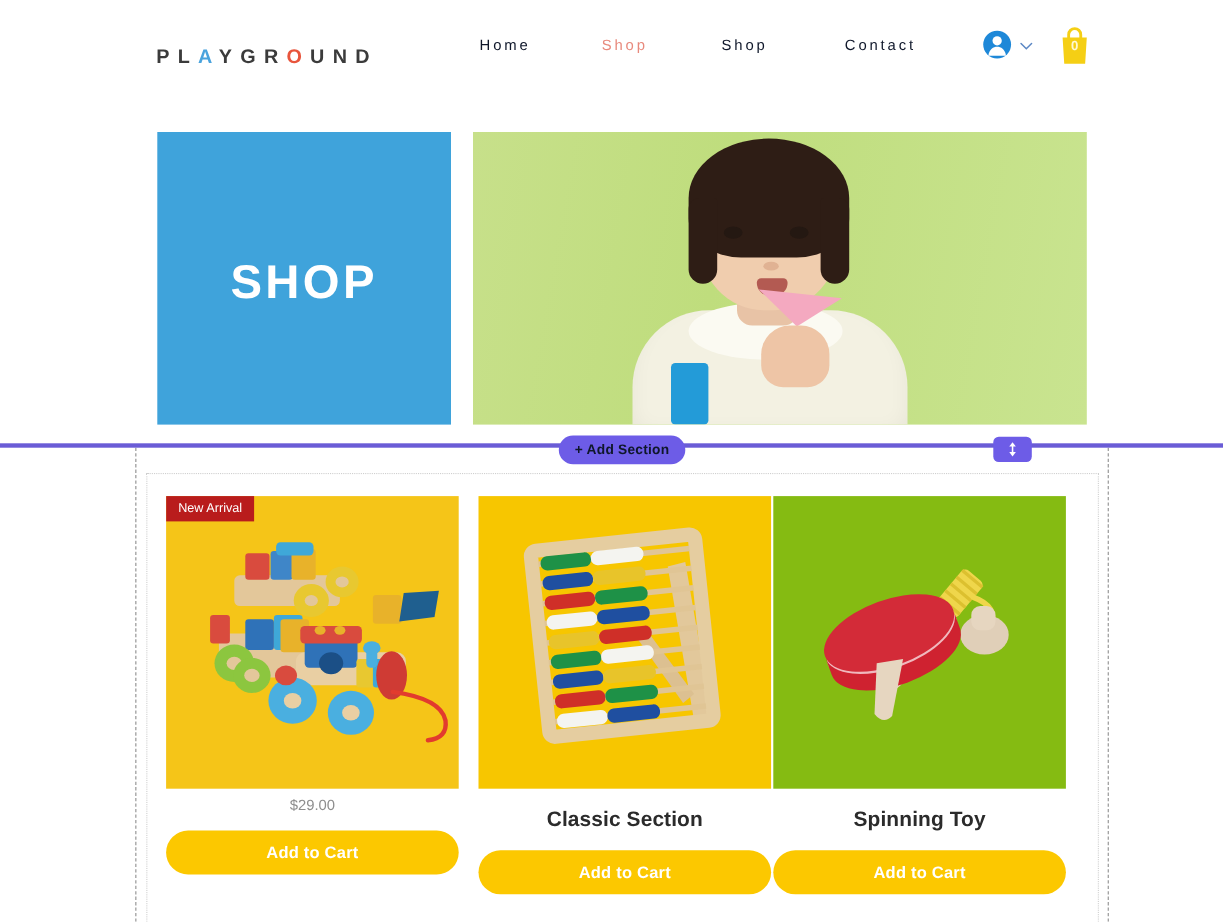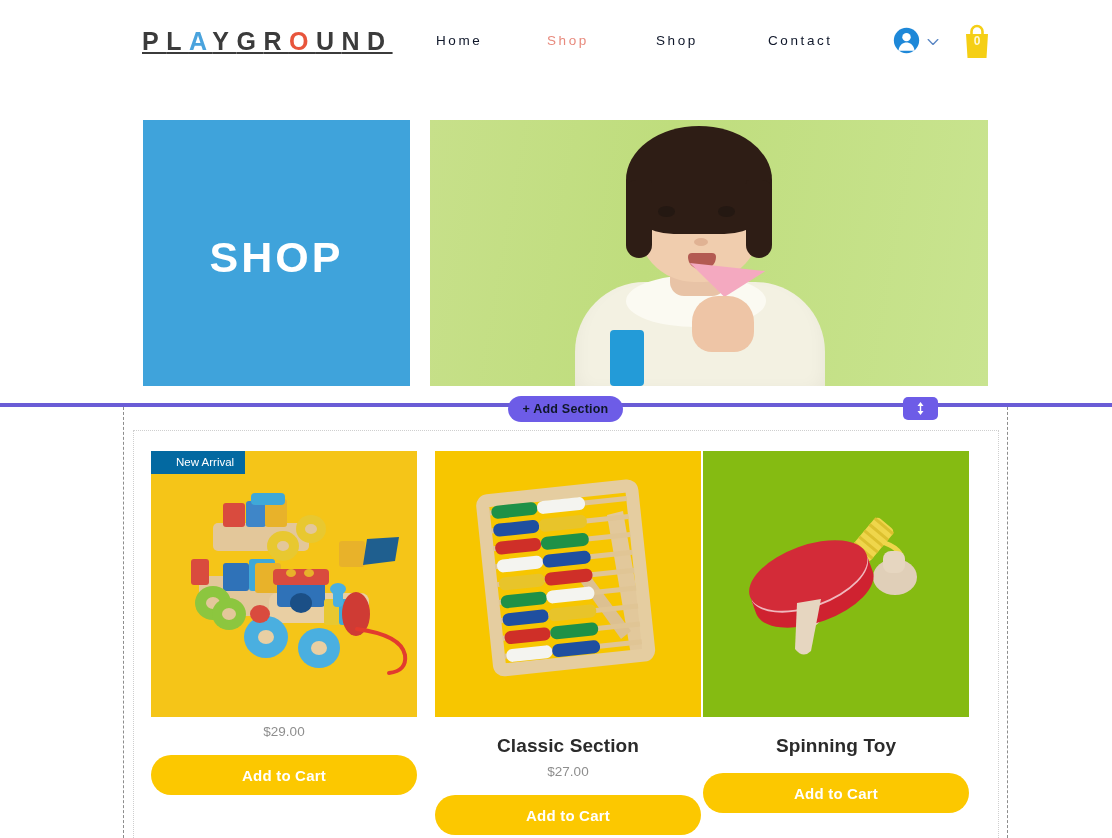--- a/index.html
+++ b/index.html
@@ -25,27 +25,26 @@
     top: 0; left: 0;
     width: 1112px;
     height: 86px;
     background: #ffffff;
     z-index: 5;
   }
 
   .logo {
     position: absolute;
     left: 142px;
-    top: 27px;
-    font-size: 25px;
+    top: 41px;
+    font-size: 18px;
     font-weight: bold;
     letter-spacing: 7.5px;
     color: #3b3b3b;
     white-space: nowrap;
-    text-decoration: underline;
   }
   .logo .ch-a { color: #4aa3dd; }
   .logo .ch-o { color: #e8553c; }
 
   .main-nav {
     position: absolute;
     left: 420px;
     top: 33px;
     width: 430px;
     height: 24px;
@@ -315,24 +314,24 @@
     overflow: hidden;
     cursor: pointer;
   }
   .pi-yellow { background: #f5c518; }
   .pi-yellow2 { background: #f7c600; }
   .pi-green  { background: #85bb12; }
 
   .new-badge {
     position: absolute;
     left: 0; top: 0;
-    background: #0369a1;
+    background: #b91c1c;
     color: #ffffff;
     font-size: 11.5px;
-    padding: 5px 11px 6px 25px;
+    padding: 5px 11px 6px 11px;
     z-index: 3;
     white-space: nowrap;
   }
 
   .product-title {
     margin-top: 18px;
     text-align: center;
     font-size: 19px;
     font-weight: bold;
     color: #2b2b2b;
@@ -543,21 +542,20 @@
                 <rect x="64" y="174" width="46" height="13" rx="6" fill="#cf2f28"></rect>
                 <rect x="110" y="174" width="48" height="13" rx="6" fill="#1e9147"></rect>
 
                 <rect x="64" y="192" width="46" height="13" rx="6" fill="#f4f4f0"></rect>
                 <rect x="110" y="192" width="48" height="13" rx="6" fill="#1f4fa0"></rect>
               </g>
             </g>
           </svg>
         </div>
         <div class="product-title">Classic Section</div>
-        <div class="product-price">$27.00</div>
         <button class="add-to-cart">Add to Cart</button>
       </div>
 
       <div class="product-card card-3">
         <div class="product-image pi-green">
           <svg class="art" viewBox="0 0 266 266">
 
             <rect x="118" y="96" width="22" height="86" rx="9" fill="#e6d6c0" transform="rotate(40 129 139)"></rect>
 
             <g transform="rotate(40 160 100)">

